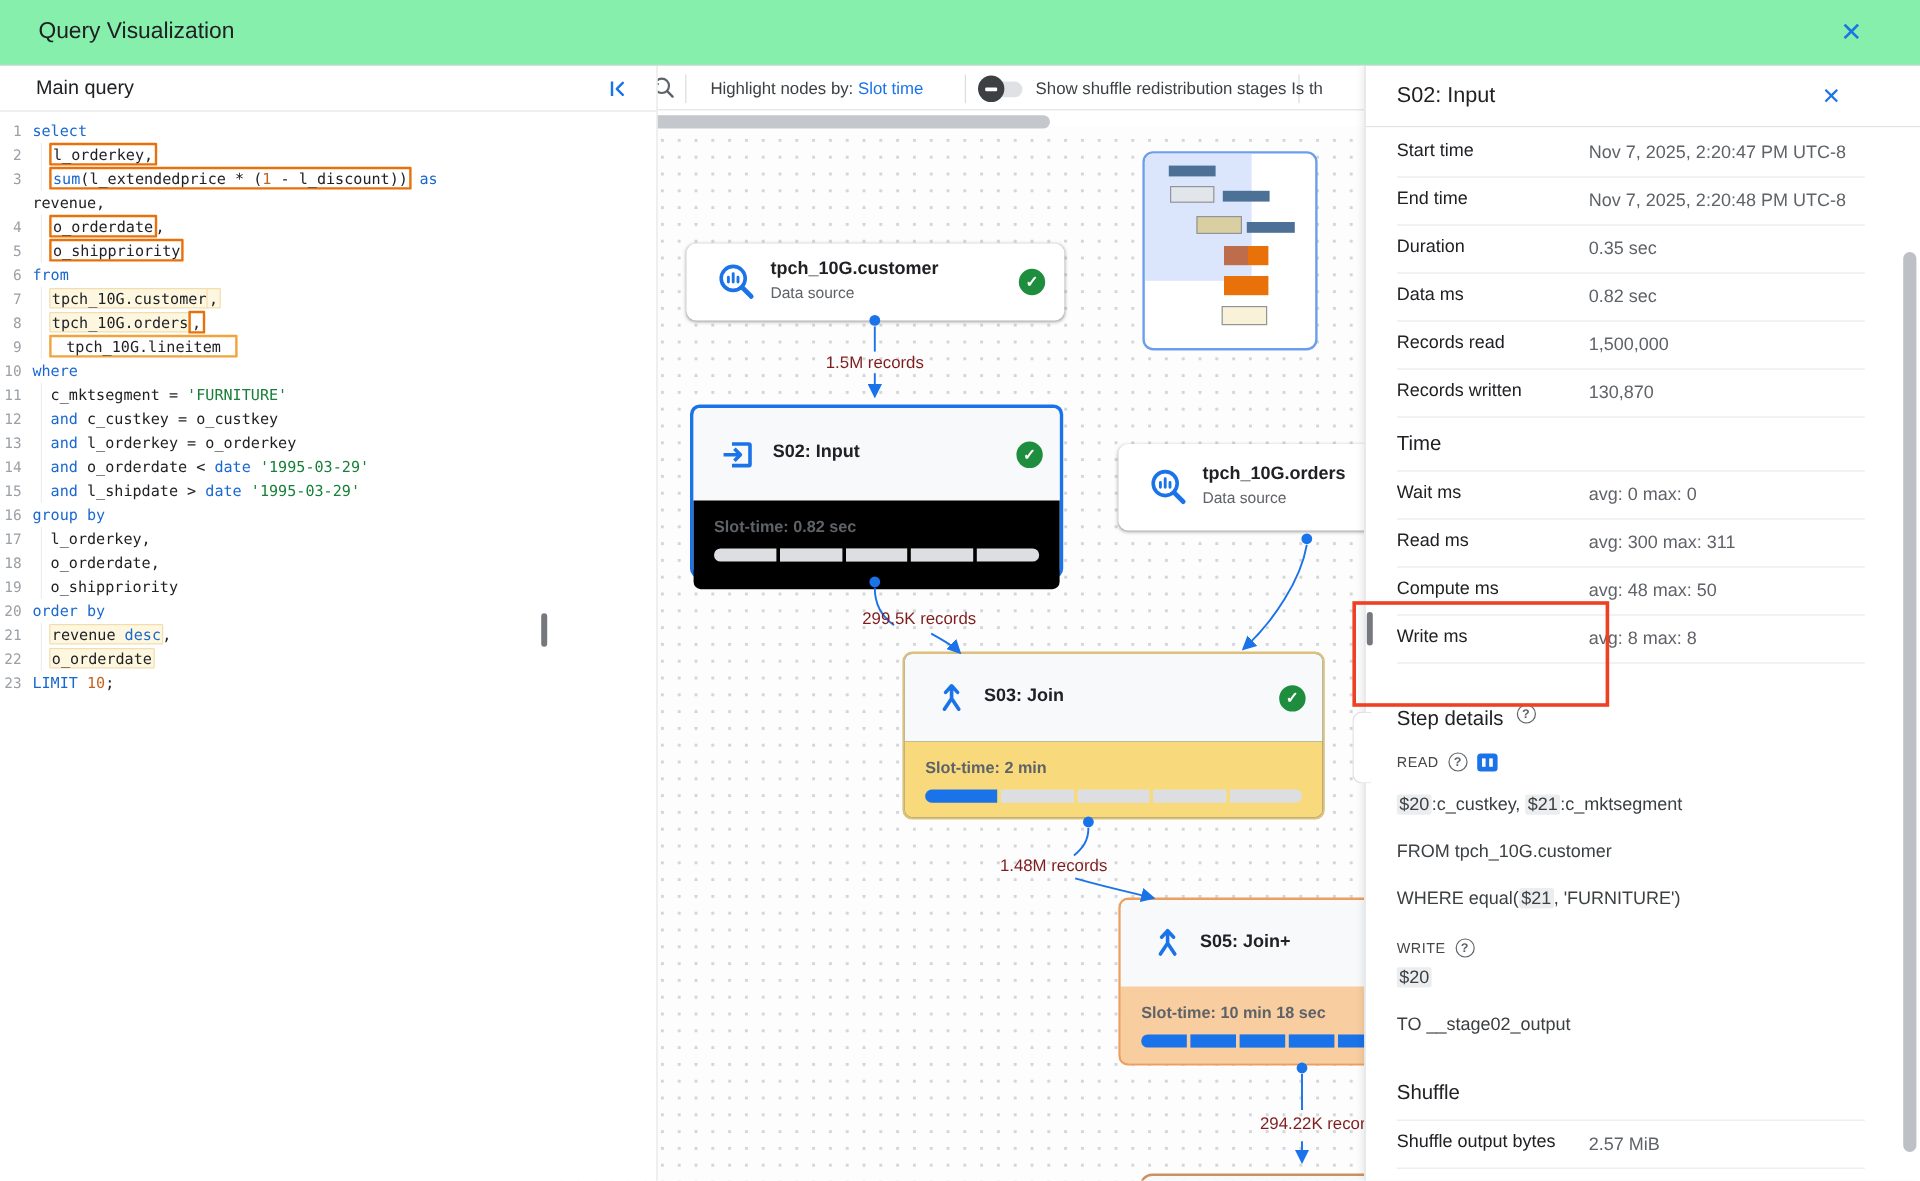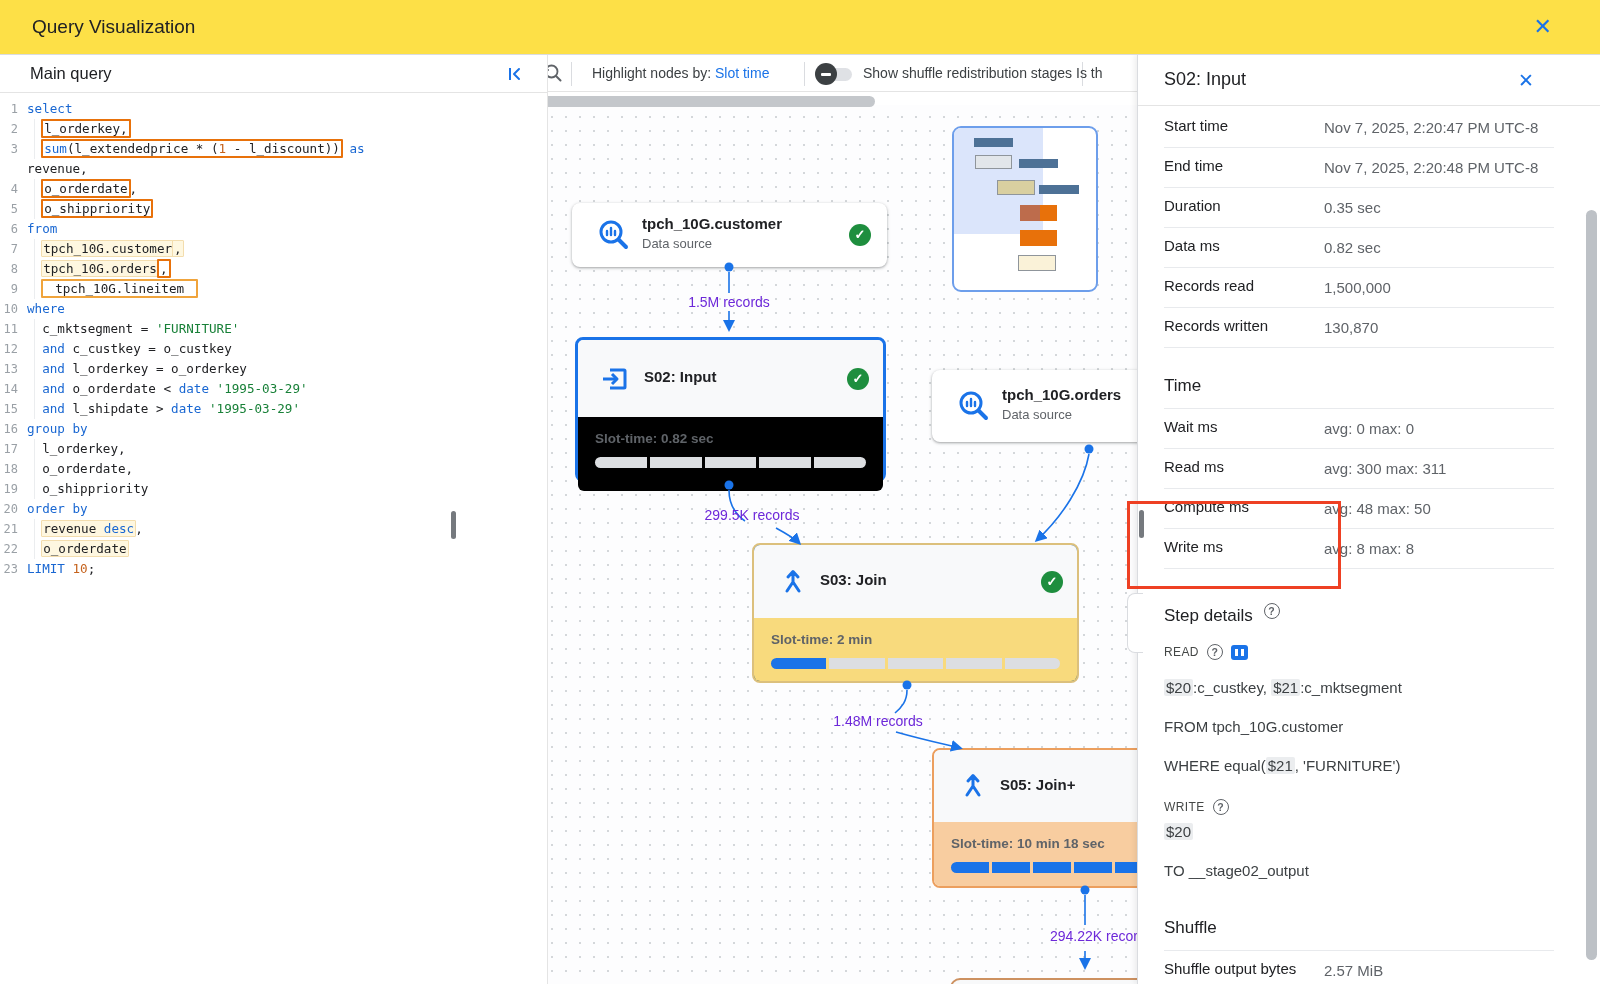--- a/index.html
+++ b/index.html
@@ -1,20 +1,20 @@
 <!DOCTYPE html>
 <html><head>
 <meta charset="utf-8">
 <style>
   * { box-sizing: border-box; margin:0; padding:0; }
   html,body { width:1600px; height:984px; overflow:hidden; }
   body { font-family:"Liberation Sans",sans-serif; color:#202124; background:#fff; position:relative; }
 
   
-  .top-header { position:absolute; left:0; top:0; width:1600px; height:55px; background:#fde047; border-bottom:1px solid #dadce0; z-index:12; }
+  .top-header { position:absolute; left:0; top:0; width:1600px; height:55px; background:#86efac; border-bottom:1px solid #dadce0; z-index:12; }
   .top-title { position:absolute; left:32px; top:16px; font-size:19px; color:#202124; }
   .top-close { position:absolute; right:48px; top:14px; color:#1a73e8; font-size:22px; cursor:pointer; line-height:26px; }
 
   
   .left-panel { position:absolute; left:0; top:55px; width:548px; height:929px; background:#fff; border-right:1px solid #e4e4e4; z-index:2; }
   .left-header { height:38px; border-bottom:1px solid #e4e4e4; position:relative; }
   .left-title { position:absolute; left:30px; top:9px; font-size:16.5px; color:#202124; }
   .collapse-btn { position:absolute; right:22px; top:9px; width:20px; height:20px; cursor:pointer; }
   .code-area { padding-top:6px; font-family:"DejaVu Sans Mono","Liberation Mono",monospace; font-size:12.6px; }
   .code-line { position:relative; height:20px; line-height:20px; white-space:pre; display:flex; }
@@ -39,21 +39,21 @@
   .toggle { position:absolute; top:13px; width:34px; height:13px; background:#dfe1e5; border-radius:7px; cursor:pointer; }
   .toggle-knob { position:absolute; left:-3px; top:-5px; width:22px; height:22px; border-radius:50%; background:#3c4043; }
   .toggle-knob::after { content:""; position:absolute; left:6px; top:10px; width:10px; height:2.5px; background:#fff; border-radius:1px; }
   .hscroll-thumb { position:absolute; left:4px; top:41px; width:415px; height:11px; background:#c4c7cb; border-radius:6px; z-index:6; cursor:pointer; }
   .dot-bg { position:absolute; left:0; top:50px; width:100%; height:879px;
     background-color:#fdfdfe;
     background-image:radial-gradient(circle,#d4d7da 1.3px,transparent 1.5px);
     background-size:14px 14px; background-position:5px 5px; }
 
   .edges-svg { position:absolute; left:0; top:0; width:681px; height:929px; z-index:3; pointer-events:none; }
-  .edge-label { position:absolute; z-index:4; font-size:14px; color:#6d28d9; white-space:nowrap; }
+  .edge-label { position:absolute; z-index:4; font-size:14px; color:#7f1d1d; white-space:nowrap; }
   .center-lab { transform:translateX(-50%); }
 
   
   .gnode { position:absolute; border-radius:8px; z-index:2; cursor:pointer; }
   .src-node { background:#fff; box-shadow:0 1px 2px rgba(60,64,67,.3),0 1px 3px 1px rgba(60,64,67,.15); }
   .node-row { position:relative; height:100%; }
   .node-icon { position:absolute; left:24px; top:50%; transform:translateY(-50%); width:36px; height:36px; }
   .node-title { position:absolute; left:70px; font-size:15px; font-weight:bold; color:#202124; white-space:nowrap; }
   .node-sub { position:absolute; left:70px; font-size:13px; color:#5f6368; white-space:nowrap; }
   .node-check { position:absolute; right:16px; top:50%; transform:translateY(-50%); width:22px; height:22px; border-radius:50%; background:#1e8e3e; color:#fff; font-size:13px; font-weight:bold; text-align:center; line-height:22px; }
@@ -72,21 +72,21 @@
   
   .detail-panel { position:absolute; left:1137px; top:55px; width:463px; height:929px; background:#fff; border-left:1px solid #dadce0; box-shadow:-2px 0 6px rgba(0,0,0,.08); z-index:10; overflow:hidden; }
   .dp-header { position:relative; height:51px; border-bottom:1px solid #e4e4e4; }
   .dp-title { position:absolute; left:26px; top:14px; font-size:18px; color:#202124; }
   .dp-close { position:absolute; right:66px; top:14px; color:#1a73e8; font-size:19px; cursor:pointer; }
   .dp-content { padding:0 46px 0 26px; }
   .prow { display:flex; border-bottom:1px solid #e8eaed; padding:9px 0; }
   .prow:first-child { border-top:0; }
   .plbl { width:160px; flex:0 0 160px; font-size:15px; color:#202124; }
   .pval { flex:1; font-size:15px; color:#5f6368; line-height:21px; }
-  .sec-title { font-size:17px; color:#202124; margin:28px 0 12px 0; }
+  .sec-title { font-size:17px; color:#202124; margin:12px 0 12px 0; }
   .step-cap { font-size:12px; letter-spacing:.4px; color:#444746; display:flex; align-items:center; gap:8px; margin-top:18px; }
   .read-badge { display:inline-block; width:17px; height:15px; background:#1a73e8; border-radius:3px; position:relative; }
   .read-badge::after { content:""; position:absolute; left:4px; top:4px; width:3px; height:7px; background:#fff; box-shadow:6px 0 0 #fff; }
   .step-line { font-size:15px; color:#3c4043; margin-top:17px; line-height:22px; }
   .step-line .hl { background:#ebedef; border-radius:2px; padding:0 2px; }
   .help-icon { display:inline-block; width:16px; height:16px; border:1.5px solid #5f6368; border-radius:50%; color:#5f6368; font-size:10.5px; line-height:14px; text-align:center; font-weight:bold; }
   .vscroll-thumb { position:absolute; right:3px; top:155px; width:11px; height:750px; background:#bdc1c6; border-radius:6px; cursor:pointer; }
 
   
   .red-annotation { position:absolute; left:1127px; top:501px; width:214px; height:88px; border:3px solid #ee4023; z-index:30; pointer-events:none; }
@@ -194,21 +194,21 @@
     <path d="M633,399 C628,428 606,462 581,485" stroke="#1a73e8" stroke-width="1.6" fill="none" marker-end="url(#arr)"></path>
     <circle cx="451" cy="630" r="4.5" fill="#1a73e8"></circle>
     <path d="M451,635 C451,646 446,652 439,658" stroke="#1a73e8" stroke-width="1.6" fill="none"></path>
     <path d="M440,677 C468,685 492,690 504,693" stroke="#1a73e8" stroke-width="1.6" fill="none" marker-end="url(#arr)"></path>
     <circle cx="629" cy="835" r="4.5" fill="#1a73e8"></circle>
     <path d="M629,840 L629,870" stroke="#1a73e8" stroke-width="1.6" fill="none"></path>
     <path d="M629,896 L629,912" stroke="#1a73e8" stroke-width="1.6" fill="none" marker-end="url(#arr)"></path>
   </svg>
 
   <div class="edge-label center-lab" style="left:273px; top:239px">1.5M records</div>
-  <div class="edge-label center-lab" style="left:296px; top:452px">299.5K records</div>
+  <div class="edge-label center-lab" style="left:310px; top:452px">299.5K records</div>
   <div class="edge-label center-lab" style="left:422px; top:658px">1.48M records</div>
   <div class="edge-label" style="left:594px; top:873px">294.22K records</div>
 
   <div class="minimap">
     <div class="minimap-content">
         <div style="position: absolute; left: 0px; top: 0px; width: 89px; height: 106px; background: rgb(219, 229, 251);"></div>
         <div style="position: absolute; left: 20px; top: 10px; width: 39px; height: 9px; background: rgb(77, 113, 150);"></div>
         <div style="position: absolute; left: 21px; top: 27px; width: 37px; height: 14px; background: rgb(226, 230, 234); border: 1px solid rgb(143, 149, 155);"></div>
         <div style="position: absolute; left: 65px; top: 31px; width: 39px; height: 9px; background: rgb(77, 113, 150);"></div>
         <div style="position: absolute; left: 43px; top: 52px; width: 38px; height: 15px; background: rgb(217, 207, 160); border: 1px solid rgb(143, 149, 155);"></div>
@@ -266,21 +266,21 @@
       <span class="progress">
           <span class="pseg" style="background: rgb(220, 222, 225);"></span>
           <span class="pseg" style="background: rgb(220, 222, 225);"></span>
           <span class="pseg" style="background: rgb(220, 222, 225);"></span>
           <span class="pseg" style="background: rgb(220, 222, 225);"></span>
           <span class="pseg" style="background: rgb(220, 222, 225);"></span>
         </span>
     </div>
   </div>
 
-  <div class="gnode" style="left:296px; top:488px; width:327px; height:140px; border:2px solid #dcc07c; background:#0c4a6e">
+  <div class="gnode" style="left:296px; top:488px; width:352px; height:140px; border:2px solid #dcc07c; background:#0c4a6e">
     <div class="stage-head" style="height:73px">
       <span class="node-icon" style="left:24px; width:30px; height:30px">
         <svg width="30" height="30" viewBox="0 0 30 30">
             <path d="M15 5 L15 15 M15 15 L9 24 M15 15 L21 24 M10 10 L15 4.5 L20 10" stroke="#1a73e8" stroke-width="3" fill="none" stroke-linecap="round" stroke-linejoin="round"></path>
           </svg>
       </span>
       <span class="node-title" style="top:26px; left:66px">S03: Join</span>
       <span class="node-check" style="right:14px">✓</span>
     </div>
     <div class="stage-body" style="height:63px; background:#f8da7d">

